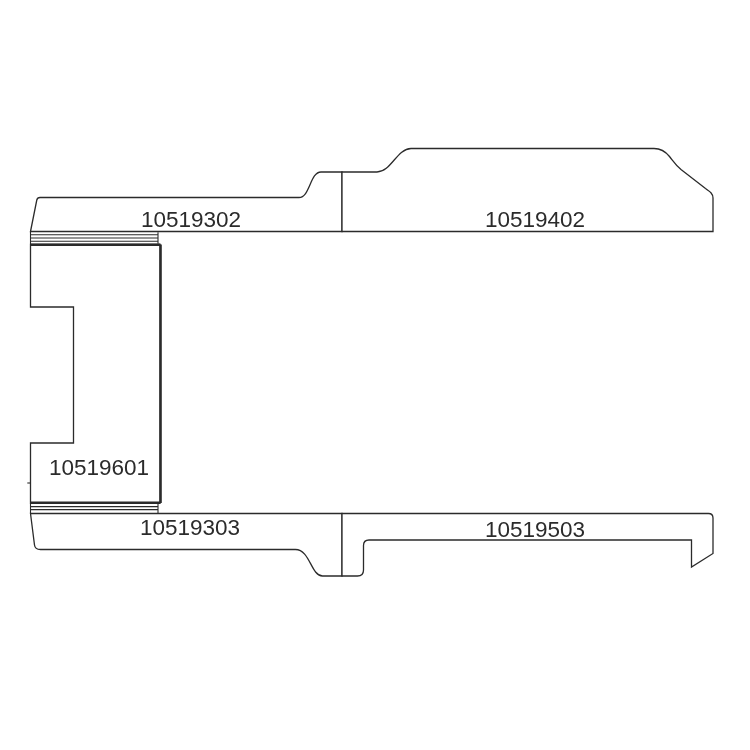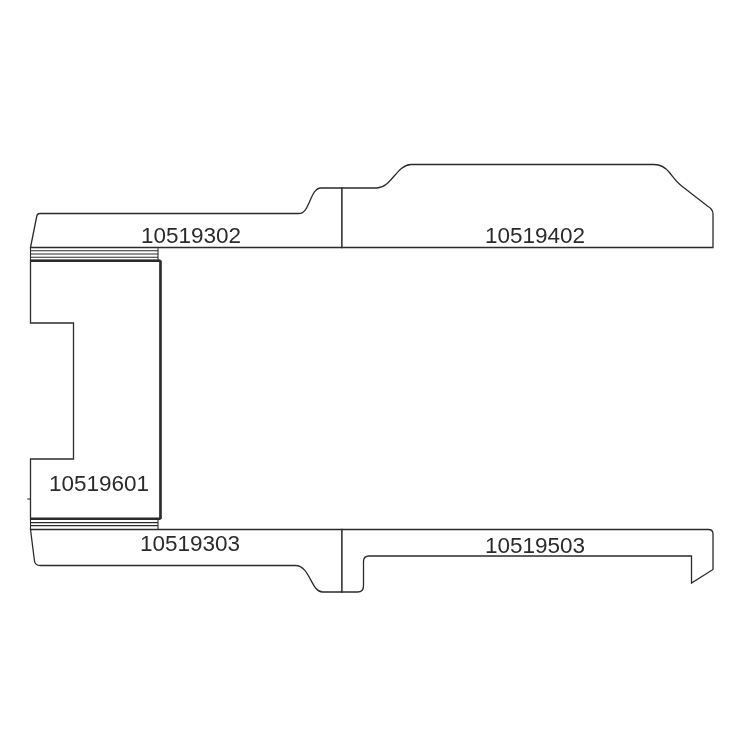--- a/index.html
+++ b/index.html
@@ -11,21 +11,20 @@
     padding:0;
     background:var(--bg-color);
     font-family:"Liberation Sans", sans-serif;
   }
   .canvas{
     position:relative;
     width:750px;
     height:721px;
     background:var(--bg-color);
     overflow:hidden;
-    margin-top:16px;
   }
   svg{
     position:absolute;
     inset:0;
     color:var(--line-color);
   }
   .outline{
     fill:#ffffff;
     stroke:currentColor;
     stroke-width:1.3;

